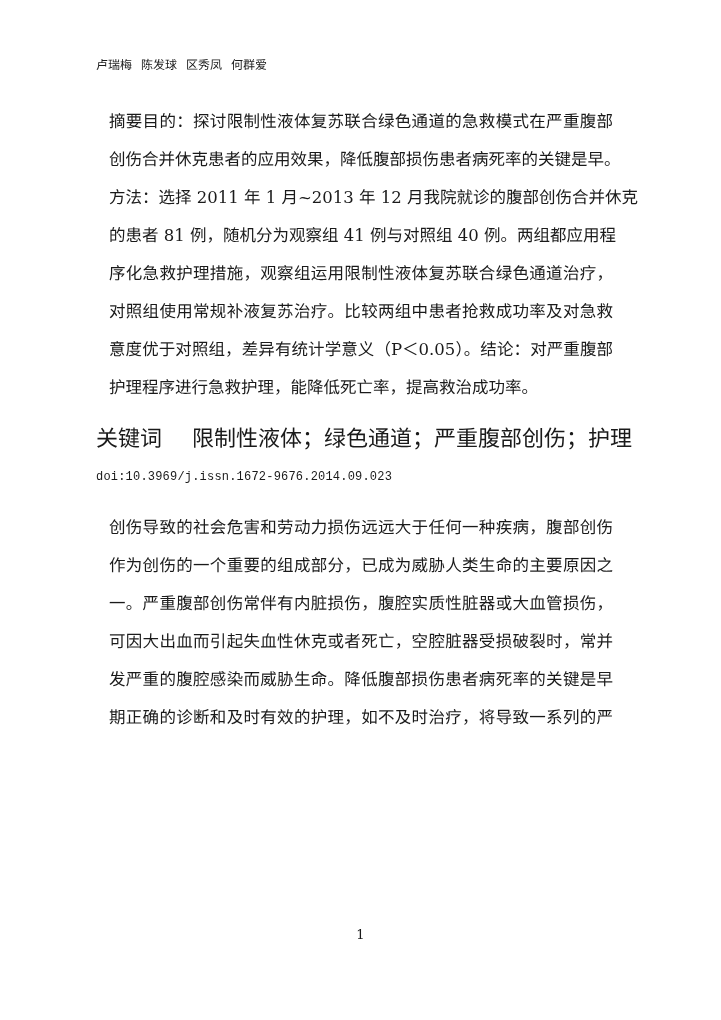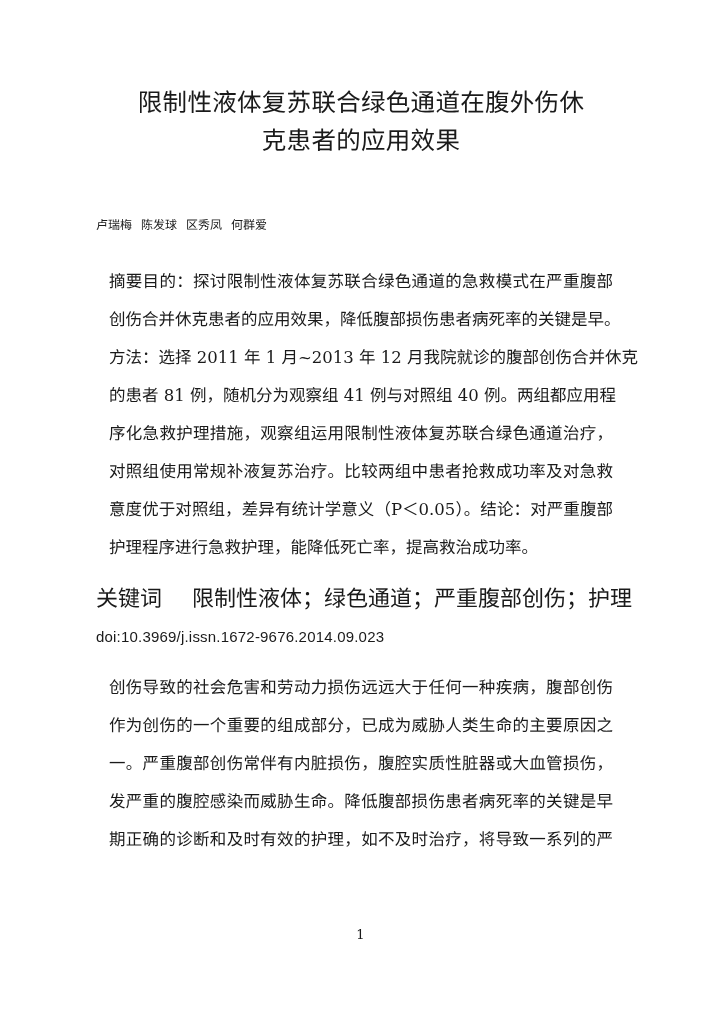--- a/index.html
+++ b/index.html
@@ -87,22 +87,22 @@
     white-space: nowrap;
   }
   .keywords .kw-gap {
     display: inline-block;
     width: 30px;
   }
 
   
   .doi-line {
     margin: 0;
-    font-family: Liberation Sans, sans-serif;
-    font-size: 15px;
+    font-family: Liberation Mono, monospace;
+    font-size: 12px;
     line-height: 38px;
     letter-spacing: 0.2px;
     white-space: nowrap;
   }
 
   
   .body-block { padding-top: 0; }
 
   
   .page-number {
@@ -116,24 +116,20 @@
     font-family: "DejaVu Serif", "Liberation Serif", serif;
   }
 </style>
 </head>
 <body>
 
 <div class="page">
 
   <div class="content">
 
-    <h1 class="doc-title">
-      <span class="title-line">限制性液体复苏联合绿色通道在腹外伤休</span>
-      <span class="title-line">克患者的应用效果</span>
-    </h1>
 
     <p class="authors">
       <span>卢瑞梅</span><span class="author-sep"></span><span>陈发球</span><span class="author-sep"></span><span>区秀凤</span><span class="author-sep"></span><span>何群爱</span>
     </p>
 
     <div class="linepara abstract-block">
       <span class="ln">摘要目的：探讨限制性液体复苏联合绿色通道的急救模式在严重腹部</span>
       <span class="ln">创伤合并休克患者的应用效果，降低腹部损伤患者病死率的关键是早。</span>
       <span class="ln">方法：选择 2011 年 1 月~2013 年 12 月我院就诊的腹部创伤合并休克</span>
       <span class="ln">的患者 81 例，随机分为观察组 41 例与对照组 40 例。两组都应用程</span>
@@ -146,20 +142,21 @@
     <p class="keywords">
       <span>关键词</span><span class="kw-gap"></span><span>限制性液体；绿色通道；严重腹部创伤；护理</span>
     </p>
 
     <p class="doi-line">doi:10.3969/j.issn.1672-9676.2014.09.023</p>
 
     <div class="linepara body-block">
       <span class="ln">创伤导致的社会危害和劳动力损伤远远大于任何一种疾病，腹部创伤</span>
       <span class="ln">作为创伤的一个重要的组成部分，已成为威胁人类生命的主要原因之</span>
       <span class="ln">一。严重腹部创伤常伴有内脏损伤，腹腔实质性脏器或大血管损伤，</span>
+      <span class="ln">可因大出血而引起失血性休克或者死亡，空腔脏器受损破裂时，常并</span>
       <span class="ln">发严重的腹腔感染而威胁生命。降低腹部损伤患者病死率的关键是早</span>
       <span class="ln">期正确的诊断和及时有效的护理，如不及时治疗，将导致一系列的严</span>
     </div>
 
   </div>
 
   <div class="page-number">1</div>
 
 </div>
 

